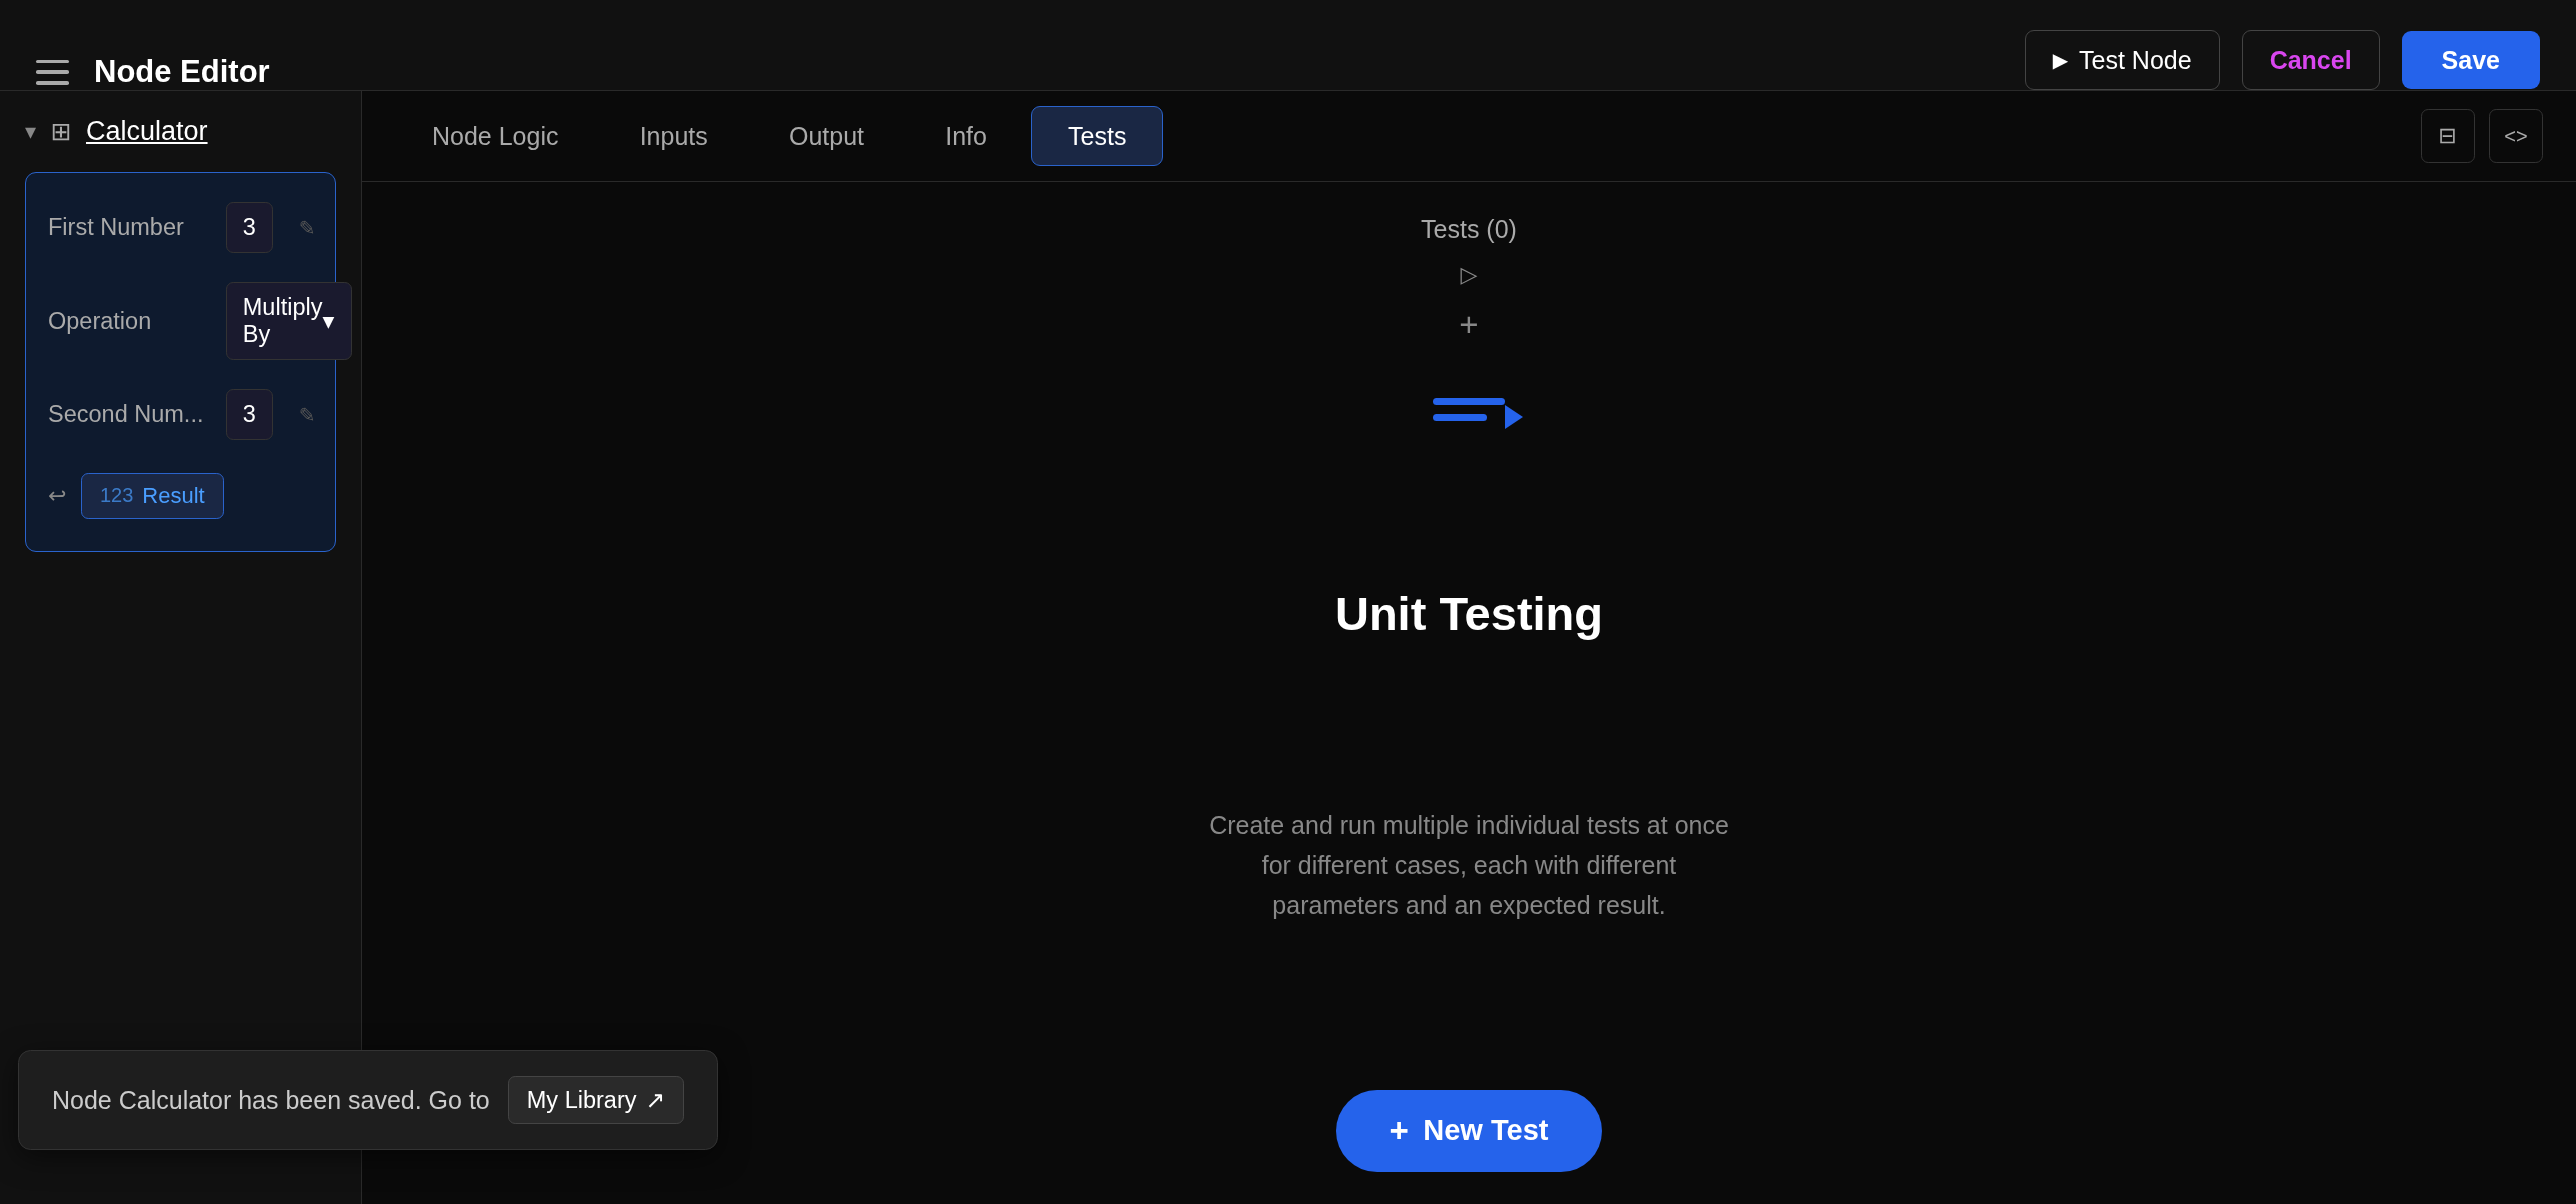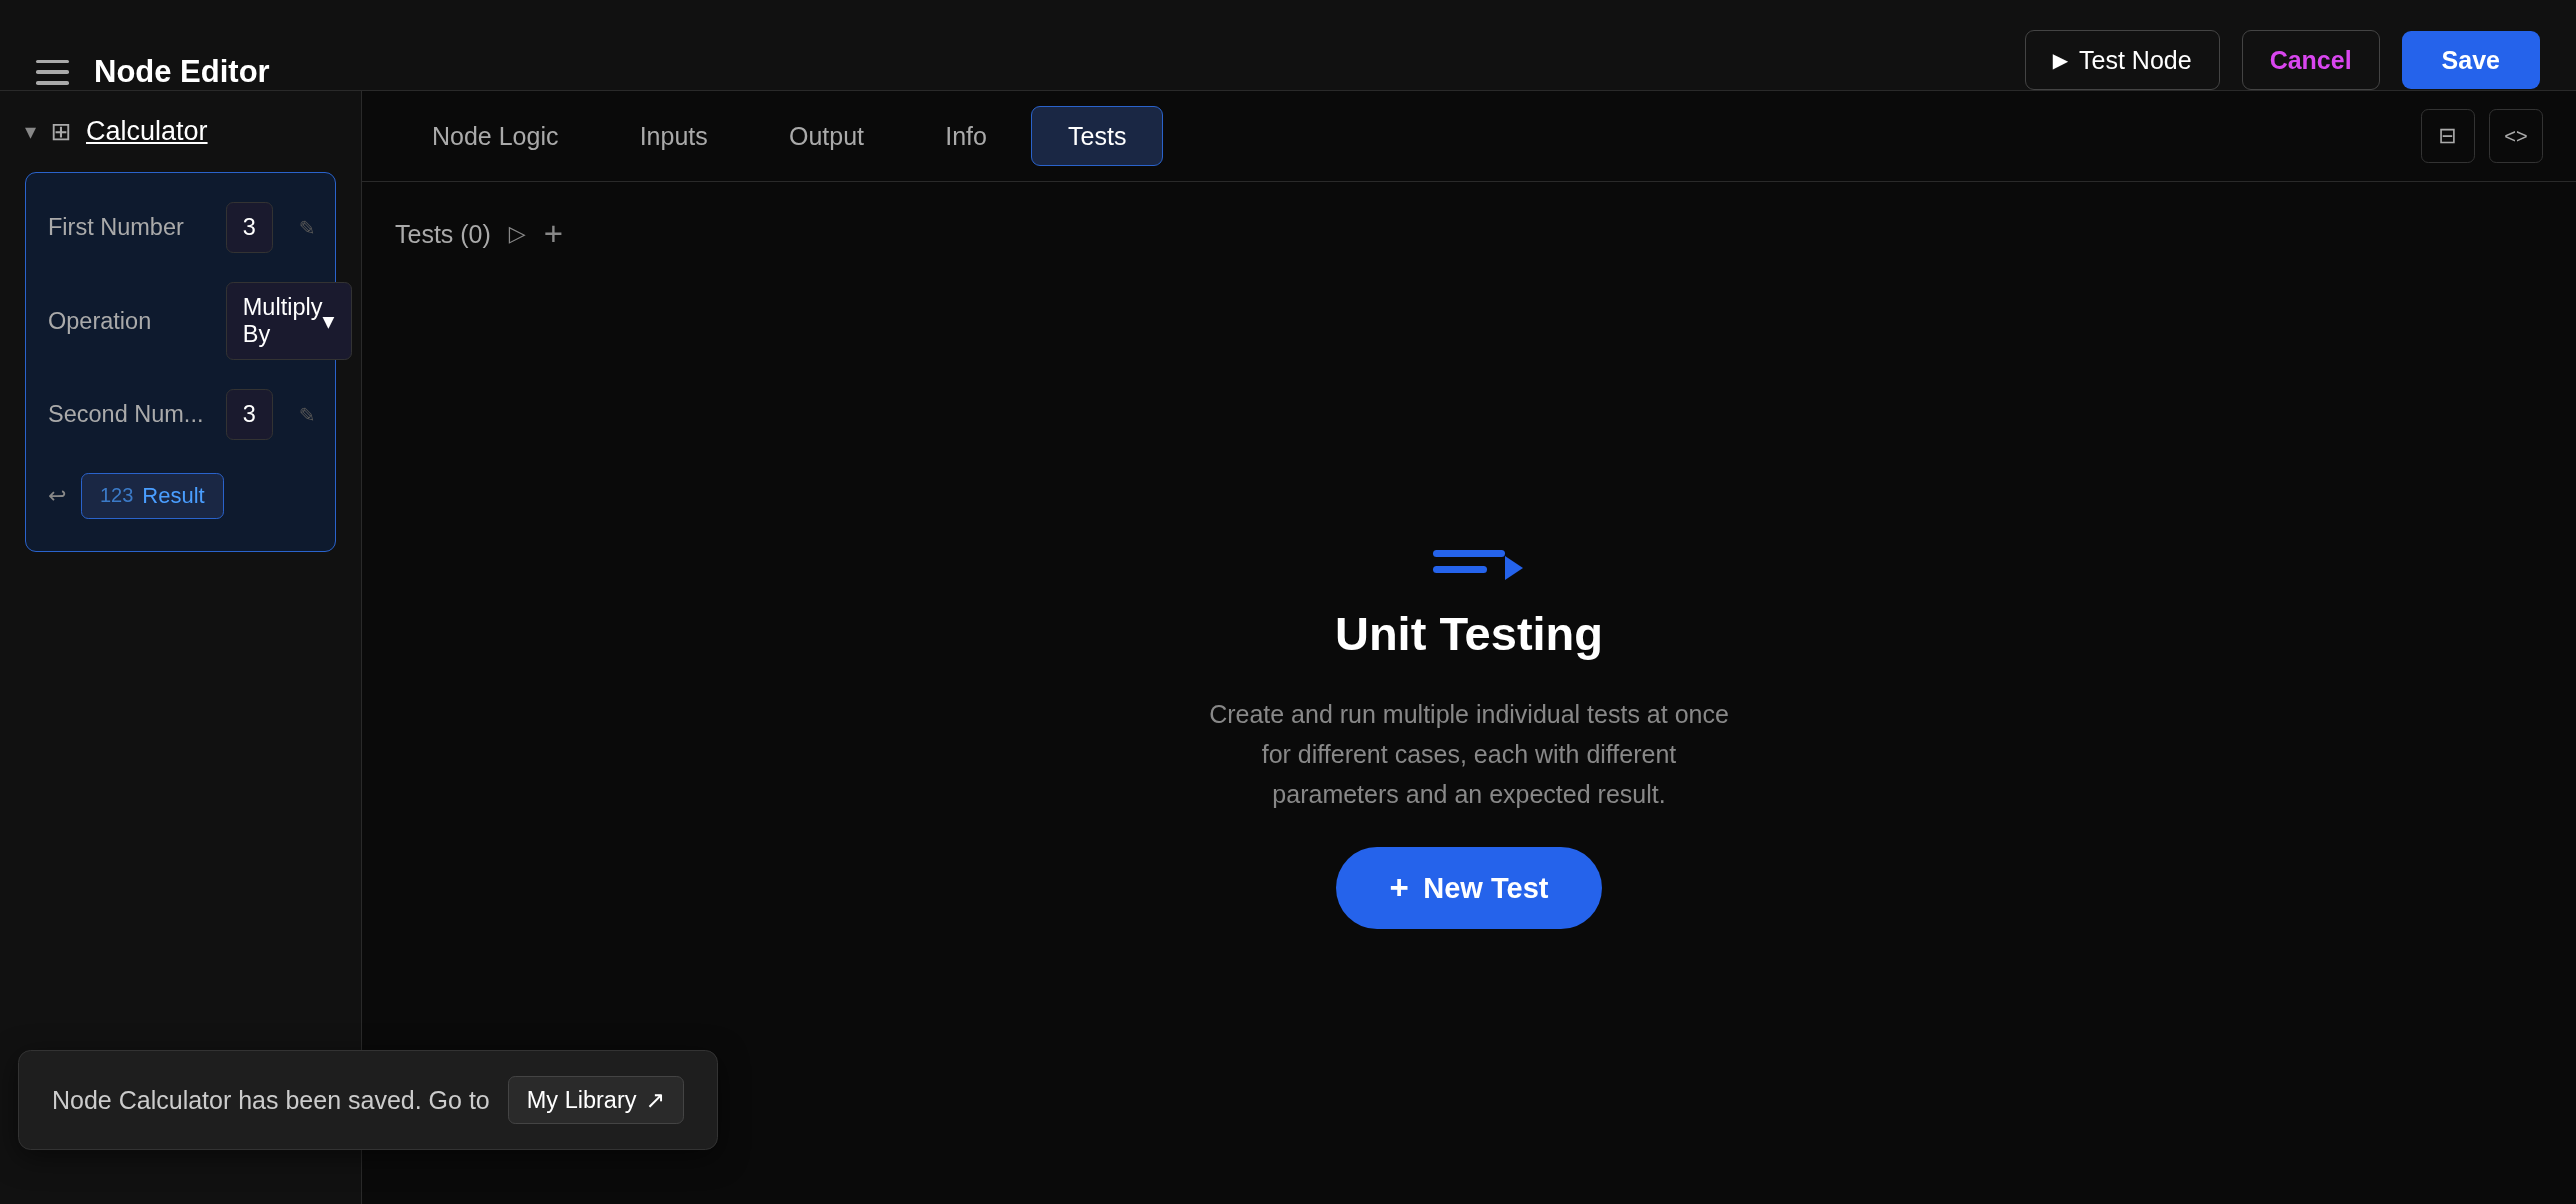--- a/index.html
+++ b/index.html
@@ -240,20 +240,21 @@
       padding: 33px;
       display: flex;
       flex-direction: column;
     }
 
     .tests-header {
       display: flex;
       align-items: center;
       gap: 18px;
       margin-bottom: 54px;
+      flex-direction: column;
     }
     .tests-title {
       font-size: 25px;
       color: #aaa;
     }
     .run-all-btn {
       background: transparent;
       border: none;
       color: #888;
       font-size: 22px;
@@ -266,21 +267,21 @@
       font-size: 33px;
       cursor: pointer;
     }
 
     
     .empty-state {
       flex: 1;
       display: flex;
       flex-direction: column;
       align-items: center;
-      justify-content: center;
+      justify-content: space-between;
       gap: 33px;
       text-align: center;
     }
     .unit-test-icon {
       display: flex;
       flex-direction: column;
       align-items: flex-start;
       gap: 9px;
       position: relative;
     }

